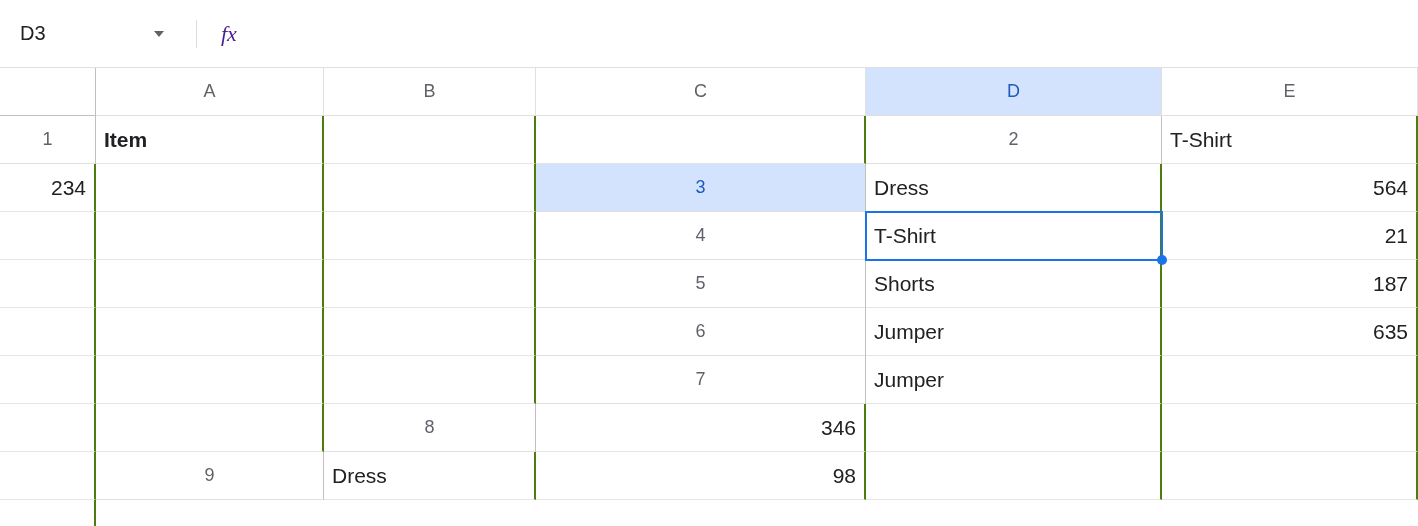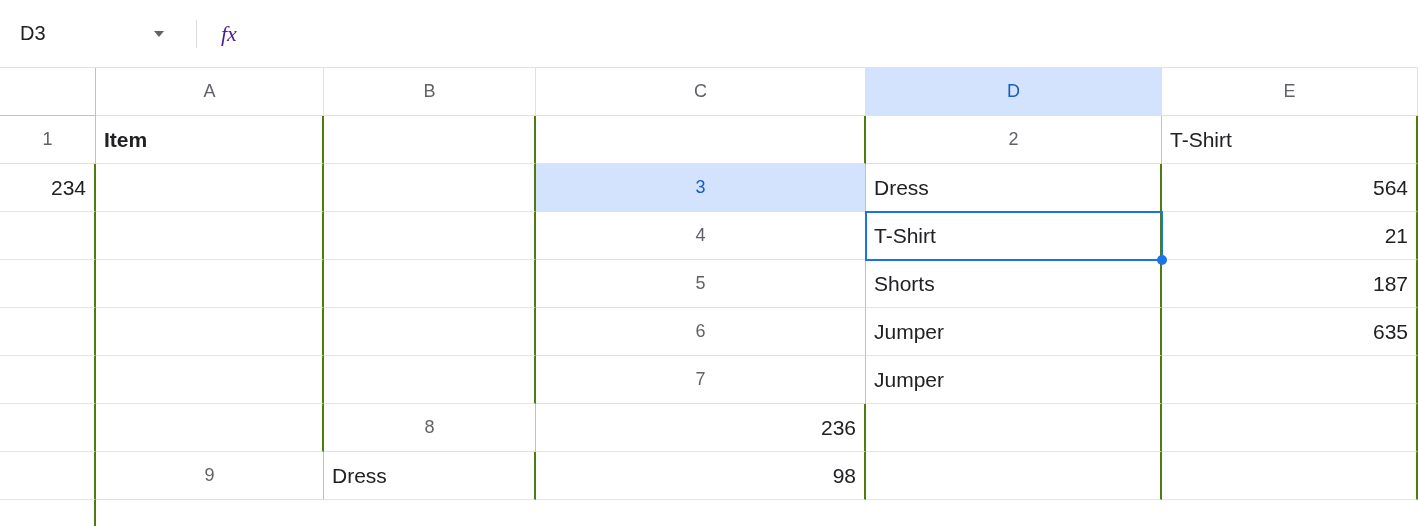--- a/index.html
+++ b/index.html
@@ -192,21 +192,21 @@
   <div class="cell"></div>
   <div class="cell"></div>
 
   <div class="rowhdr">7</div>
   <div class="cell">Jumper</div>
   <div class="cell"></div>
   <div class="cell"></div>
   <div class="cell"></div>
 
   <div class="rowhdr">8</div>
-  <div class="cell num">236</div>
+  <div class="cell num">346</div>
   <div class="cell"></div>
   <div class="cell"></div>
   <div class="cell"></div>
 
   <div class="rowhdr">9</div>
   <div class="cell">Dress</div>
   <div class="cell num">98</div>
   <div class="cell"></div>
   <div class="cell"></div>
   <div class="cell"></div>

